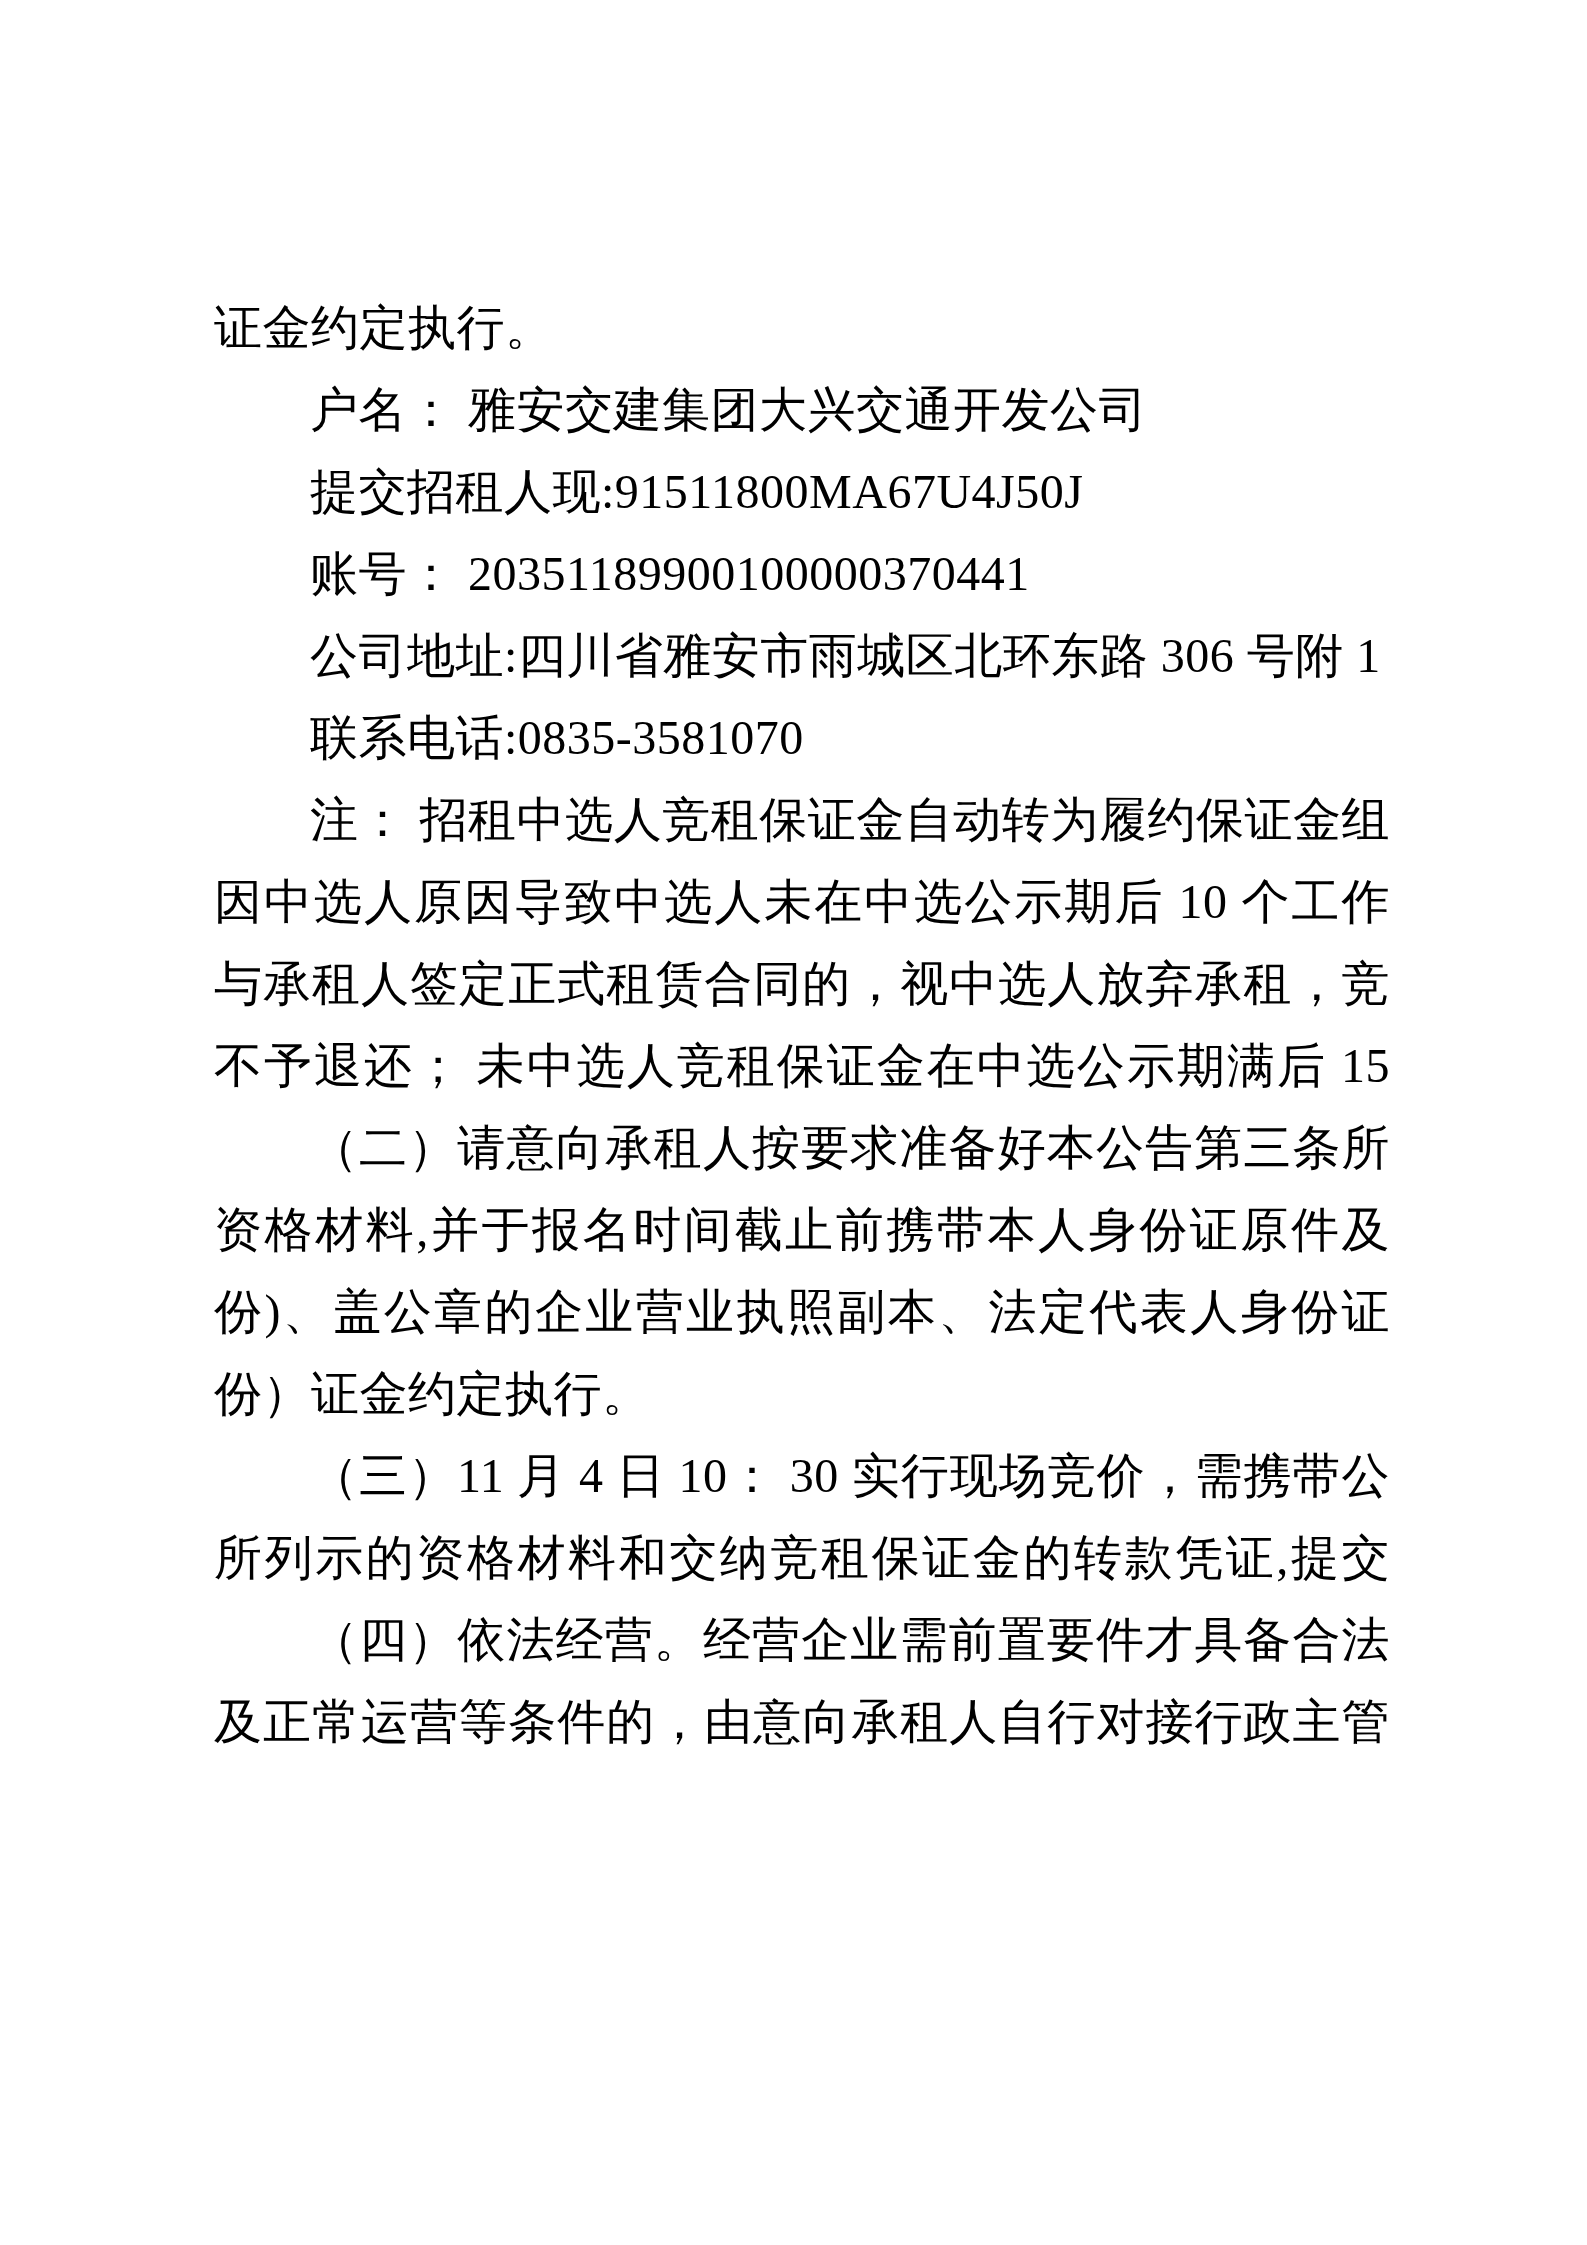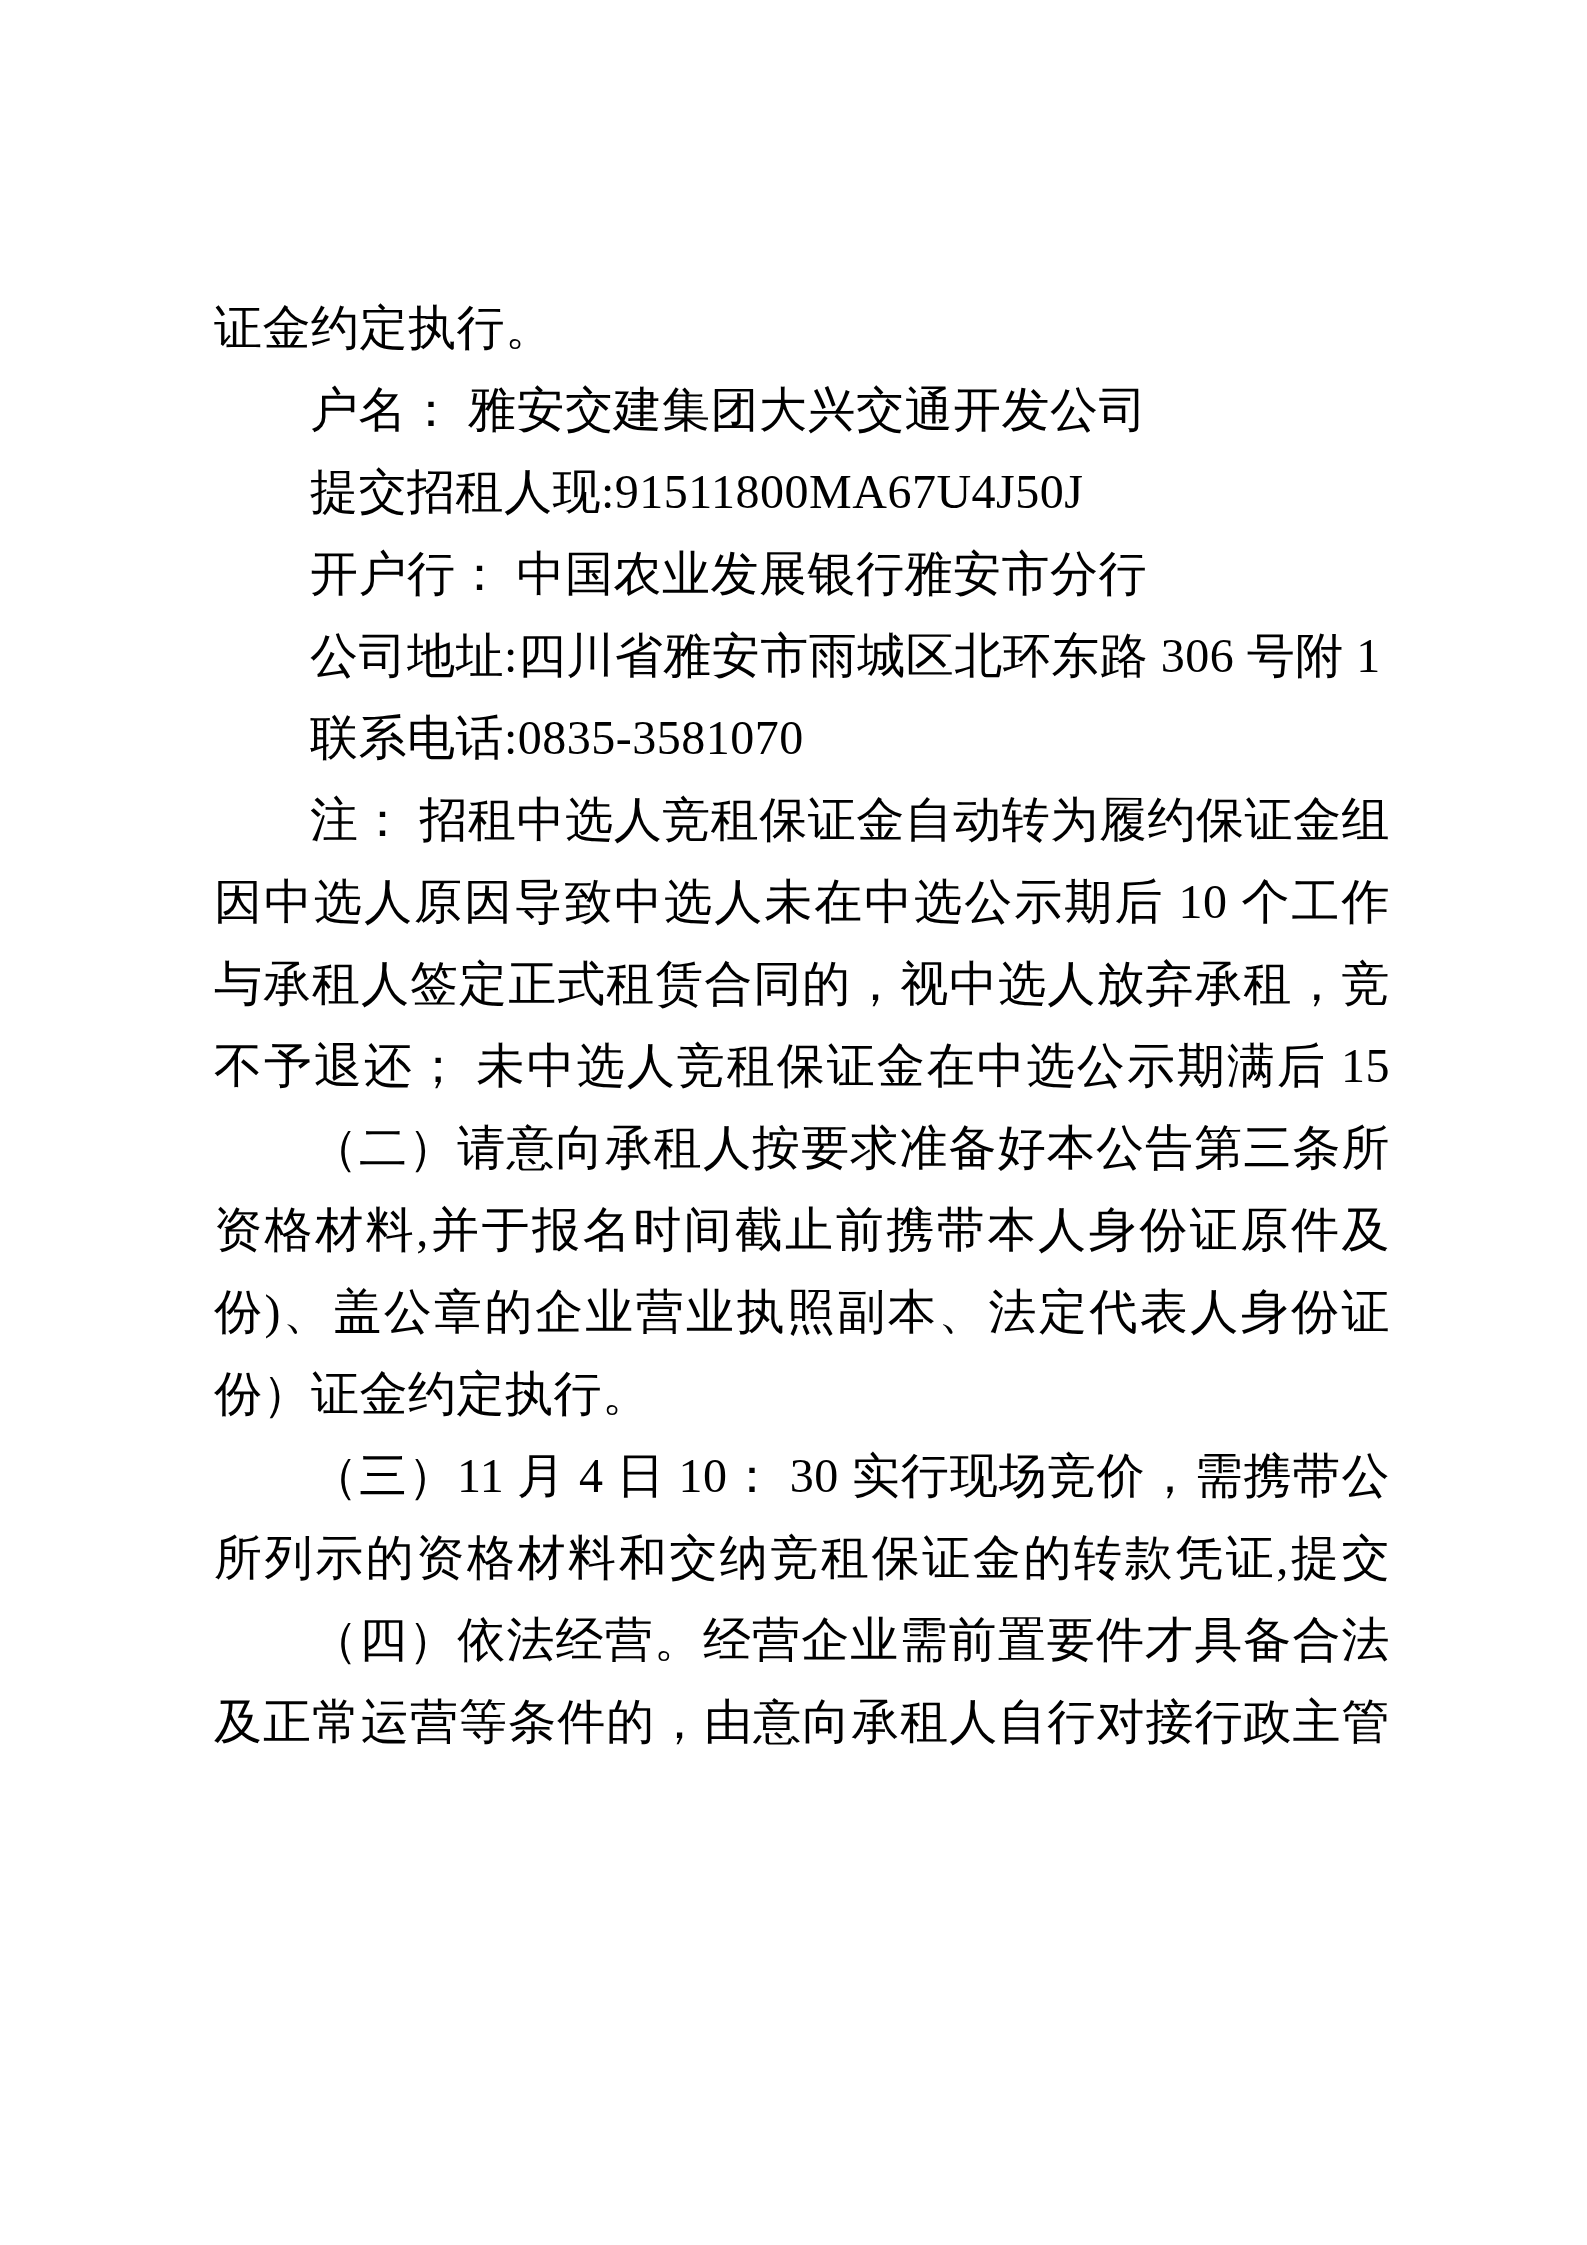--- a/index.html
+++ b/index.html
@@ -44,22 +44,22 @@
 
 <div class="page">
   <div class="content">
 
     <div class="line">证金约定执行。</div>
 
     <div class="line indent">户名： 雅安交建集团大兴交通开发公司</div>
 
     <div class="line indent">提交招租人现:91511800MA67U4J50J</div>
 
+    <div class="line indent">账号： 20351189900100000370441</div>
 
-    <div class="line indent">开户行： 中国农业发展银行雅安市分行</div>
 
     <div class="line indent">公司地址:四川省雅安市雨城区北环东路 306 号附 1 号</div>
 
     <div class="line indent">联系电话:0835-3581070</div>
 
     <div class="line indent justify">注： 招租中选人竞租保证金自动转为履约保证金组成部分，</div>
     <div class="line justify">因中选人原因导致中选人未在中选公示期后 10 个工作日内完成</div>
     <div class="line justify">与承租人签定正式租赁合同的，视中选人放弃承租，竞租保证金</div>
     <div class="line justify">不予退还； 未中选人竞租保证金在中选公示期满后 15 个工作日</div>
 

